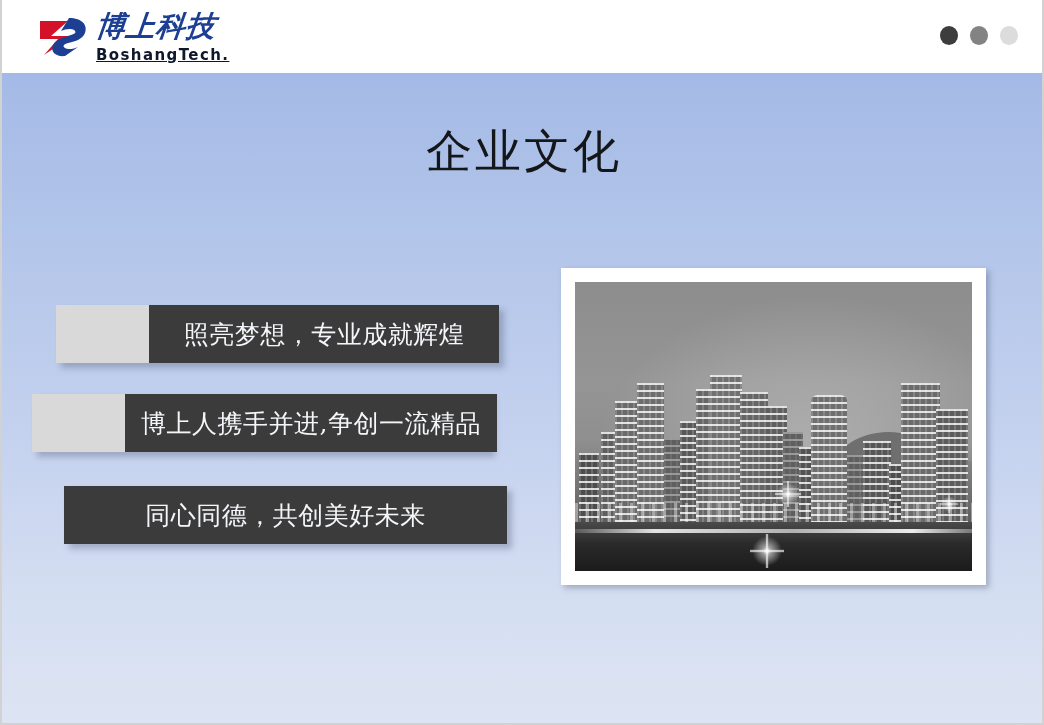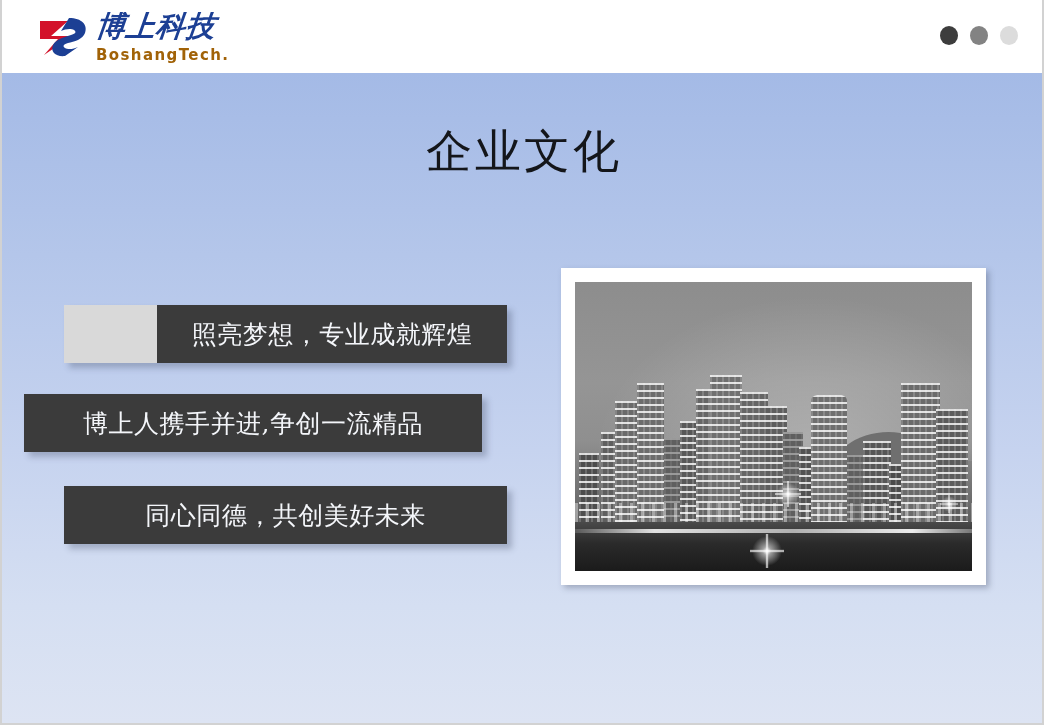--- a/index.html
+++ b/index.html
@@ -68,23 +68,24 @@
     font-style: italic;
     transform: skewX(-6deg);
     height: 30px;
     overflow: hidden;
   }
 
   .logo-en {
     font-family: "DejaVu Sans", "Liberation Sans", sans-serif;
     font-size: 15px;
     font-weight: bold;
-    color: #a16207;
+    color: #0f172a;
     letter-spacing: 1.4px;
     margin-top: 6px;
+    text-decoration: underline;
   }
 
   .dots {
     position: absolute;
     right: 28px;
     top: 26px;
     display: flex;
     gap: 12px;
     align-items: center;
   }
@@ -143,22 +144,22 @@
     padding: 0 16px;
   }
   .bar-text {
     font-family: "DejaVu Serif", "Liberation Serif", serif;
     font-size: 25px;
     color: #f4f6fa;
     white-space: nowrap;
     letter-spacing: 0.5px;
   }
 
-  .bar-1 { left: 62px;  top: 232px; width: 443px; }
-  .bar-2 { left: 22px;  top: 321px; width: 458px; flex-direction: column; }
+  .bar-1 { left: 54px;  top: 232px; width: 443px; }
+  .bar-2 { left: 30px;  top: 321px; width: 458px; }
   .bar-3 { left: 62px;  top: 413px; width: 443px; flex-direction: column; }
 
   
   .photo-frame {
     position: absolute;
     left: 559px;
     top: 195px;
     width: 425px;
     height: 317px;
     background: #ffffff;

